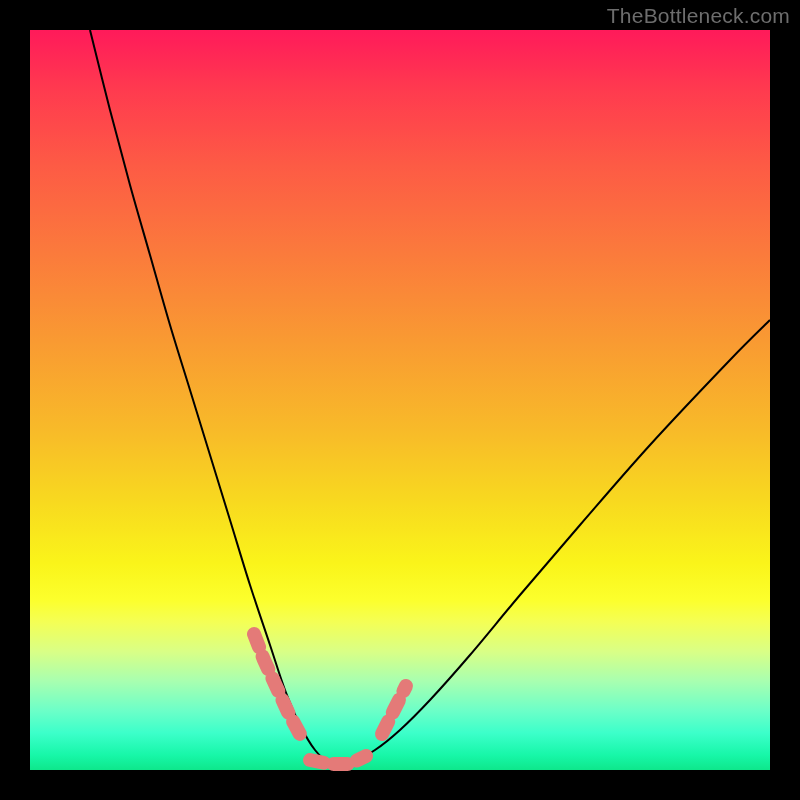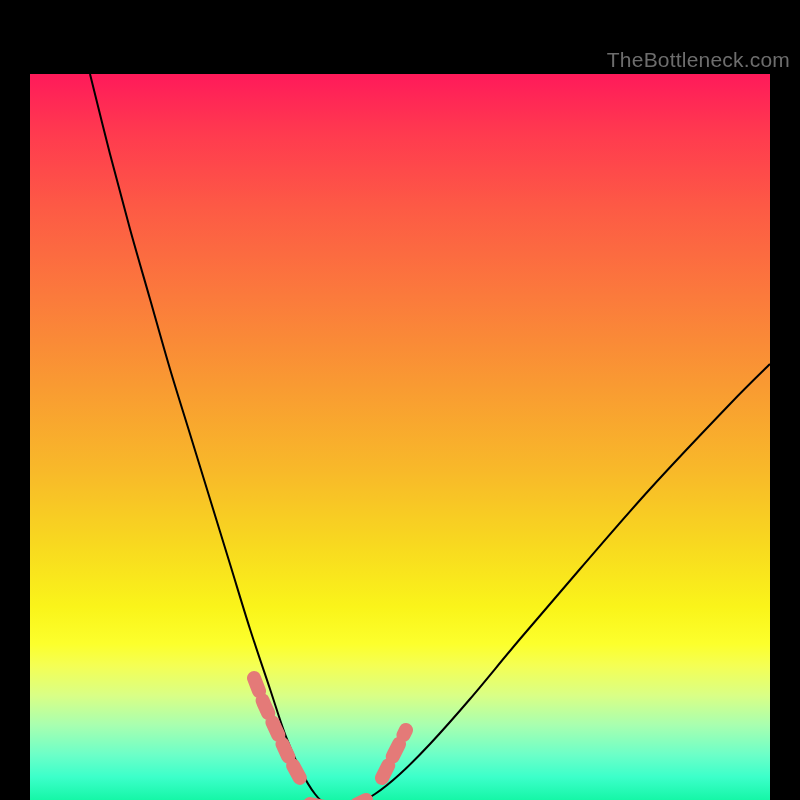--- a/index.html
+++ b/index.html
@@ -4,21 +4,20 @@
 <style>
   * { margin: 0; padding: 0; box-sizing: border-box; }
   html, body { width: 800px; height: 800px; overflow: hidden; }
   body { background: #000; font-family: Arial, Helvetica, sans-serif; }
 
   .stage {
     position: relative;
     width: 800px;
     height: 648px;
     background: #000;
-    margin-top: 44px;
   }
 
   .plot {
     position: absolute;
     left: 30px;
     top: 30px;
     width: 740px;
     height: 740px;
     background: linear-gradient(
       to bottom,

